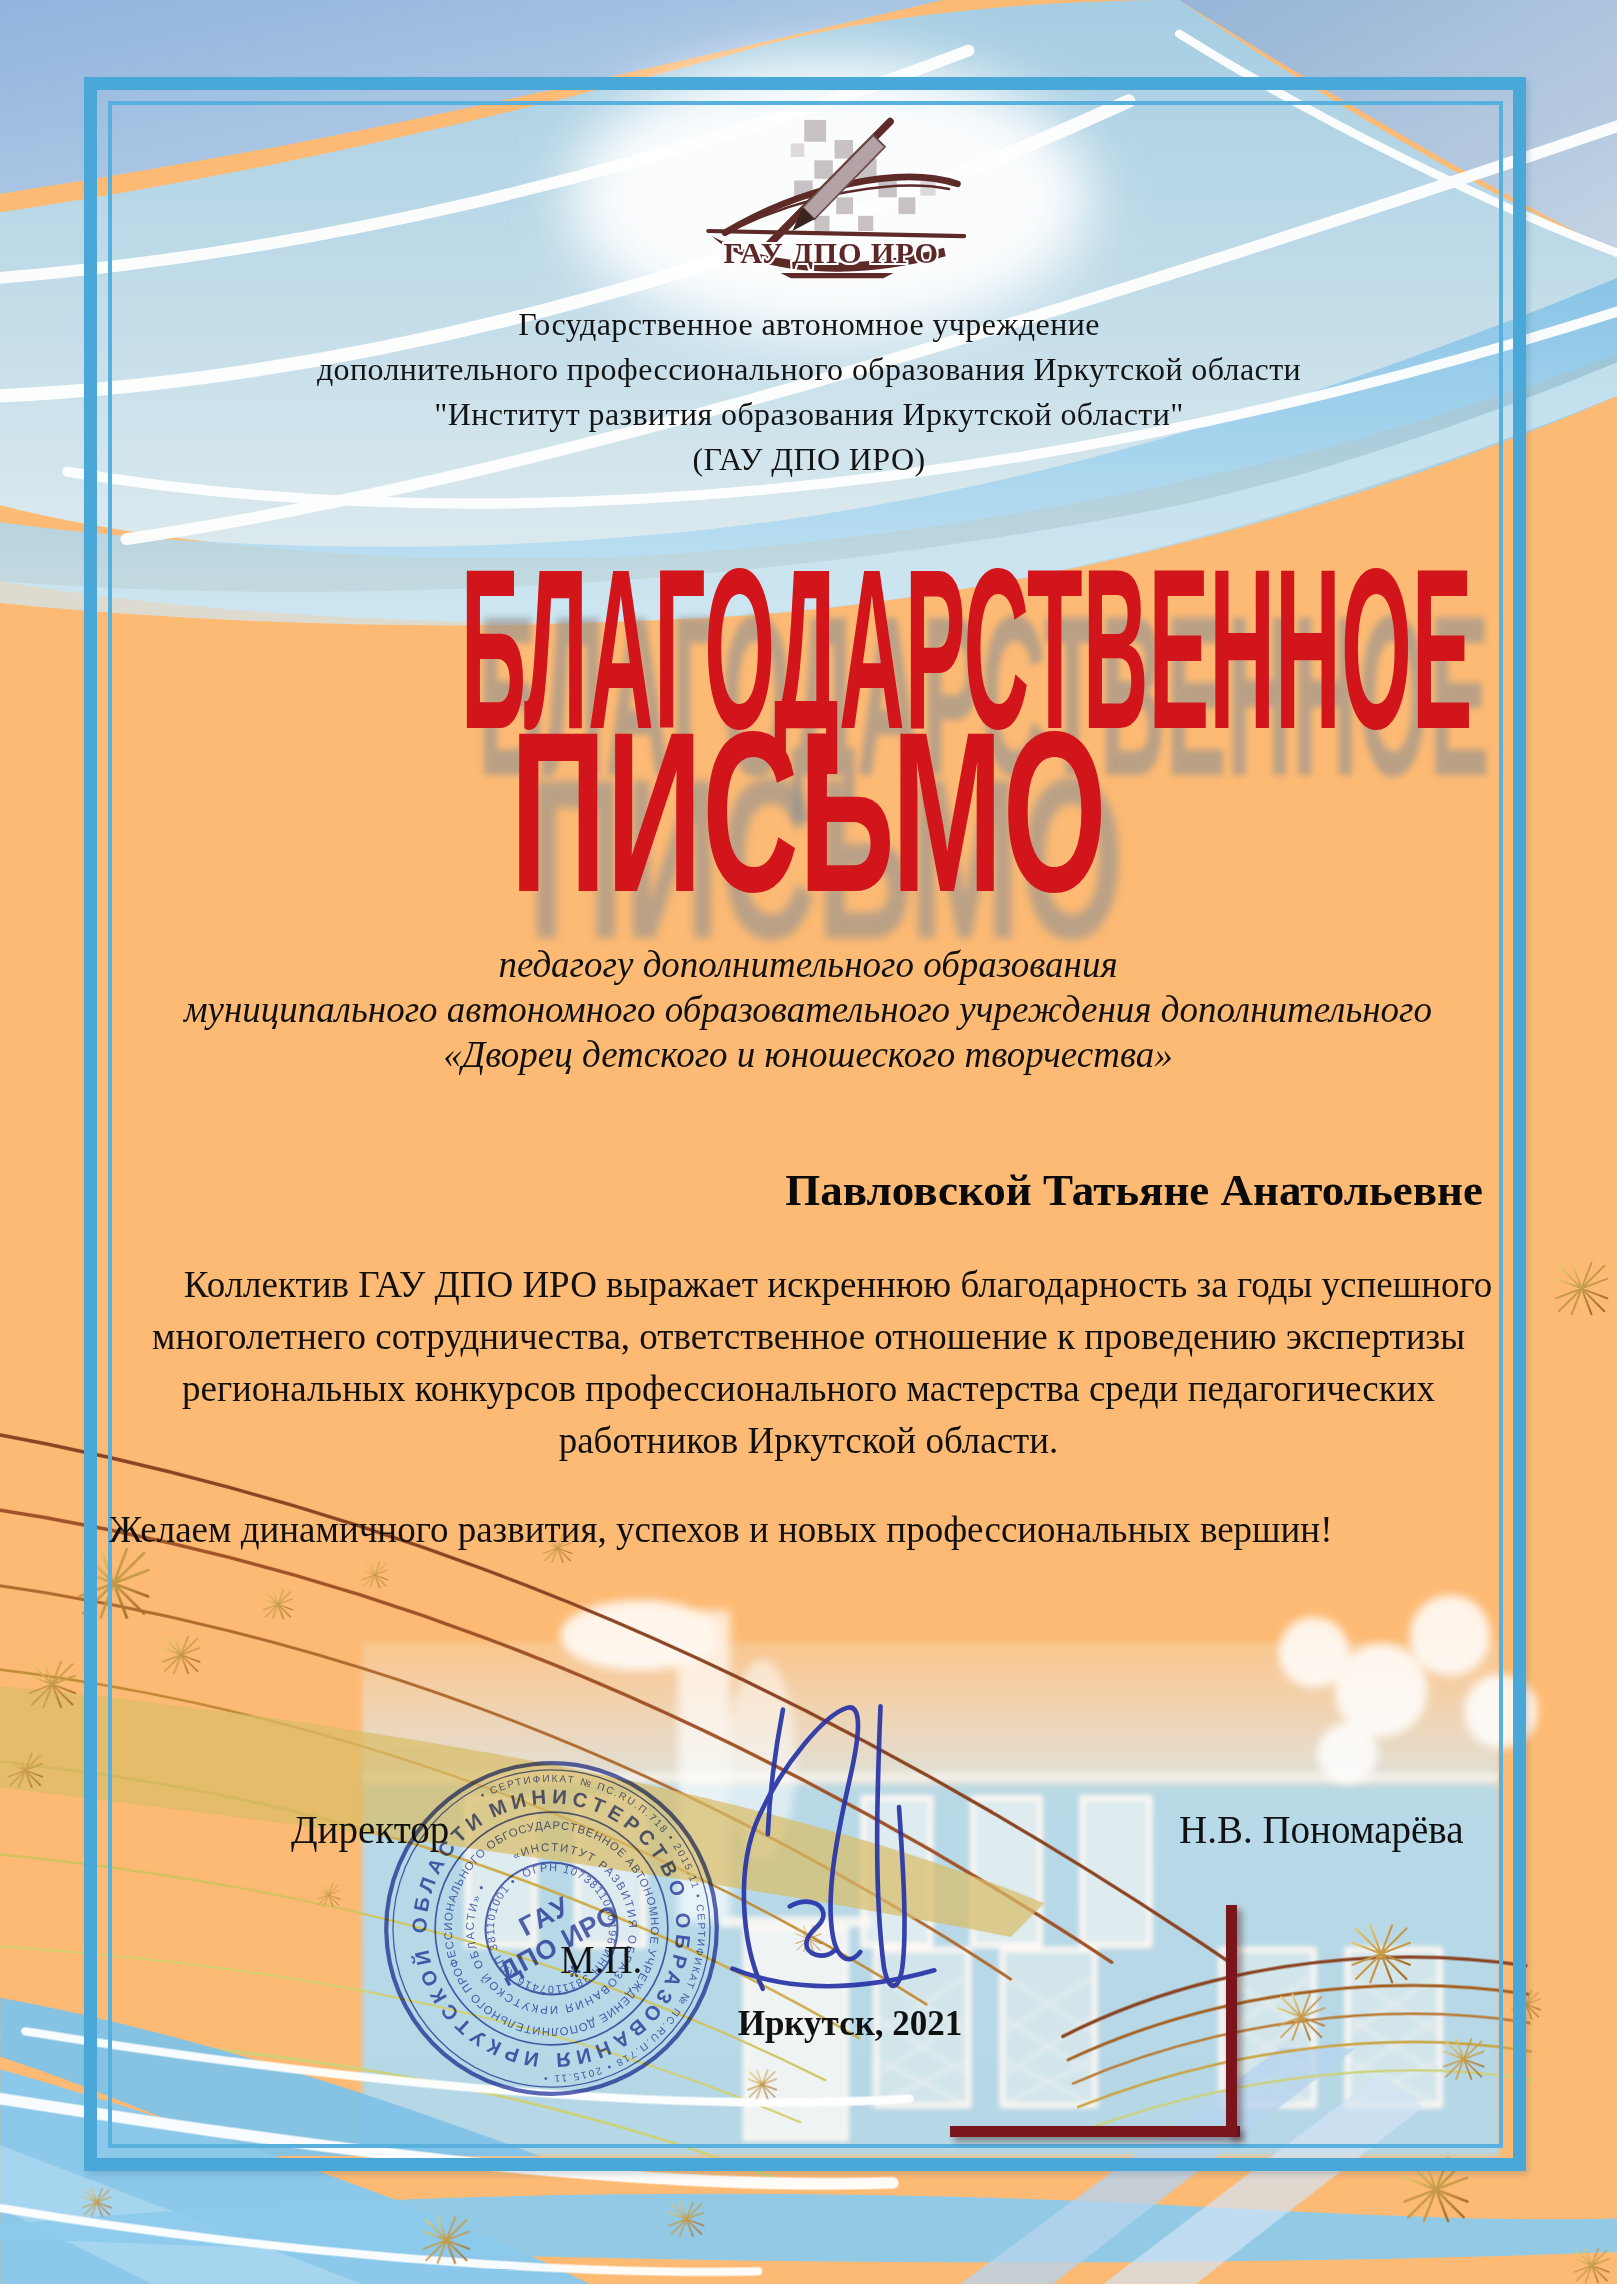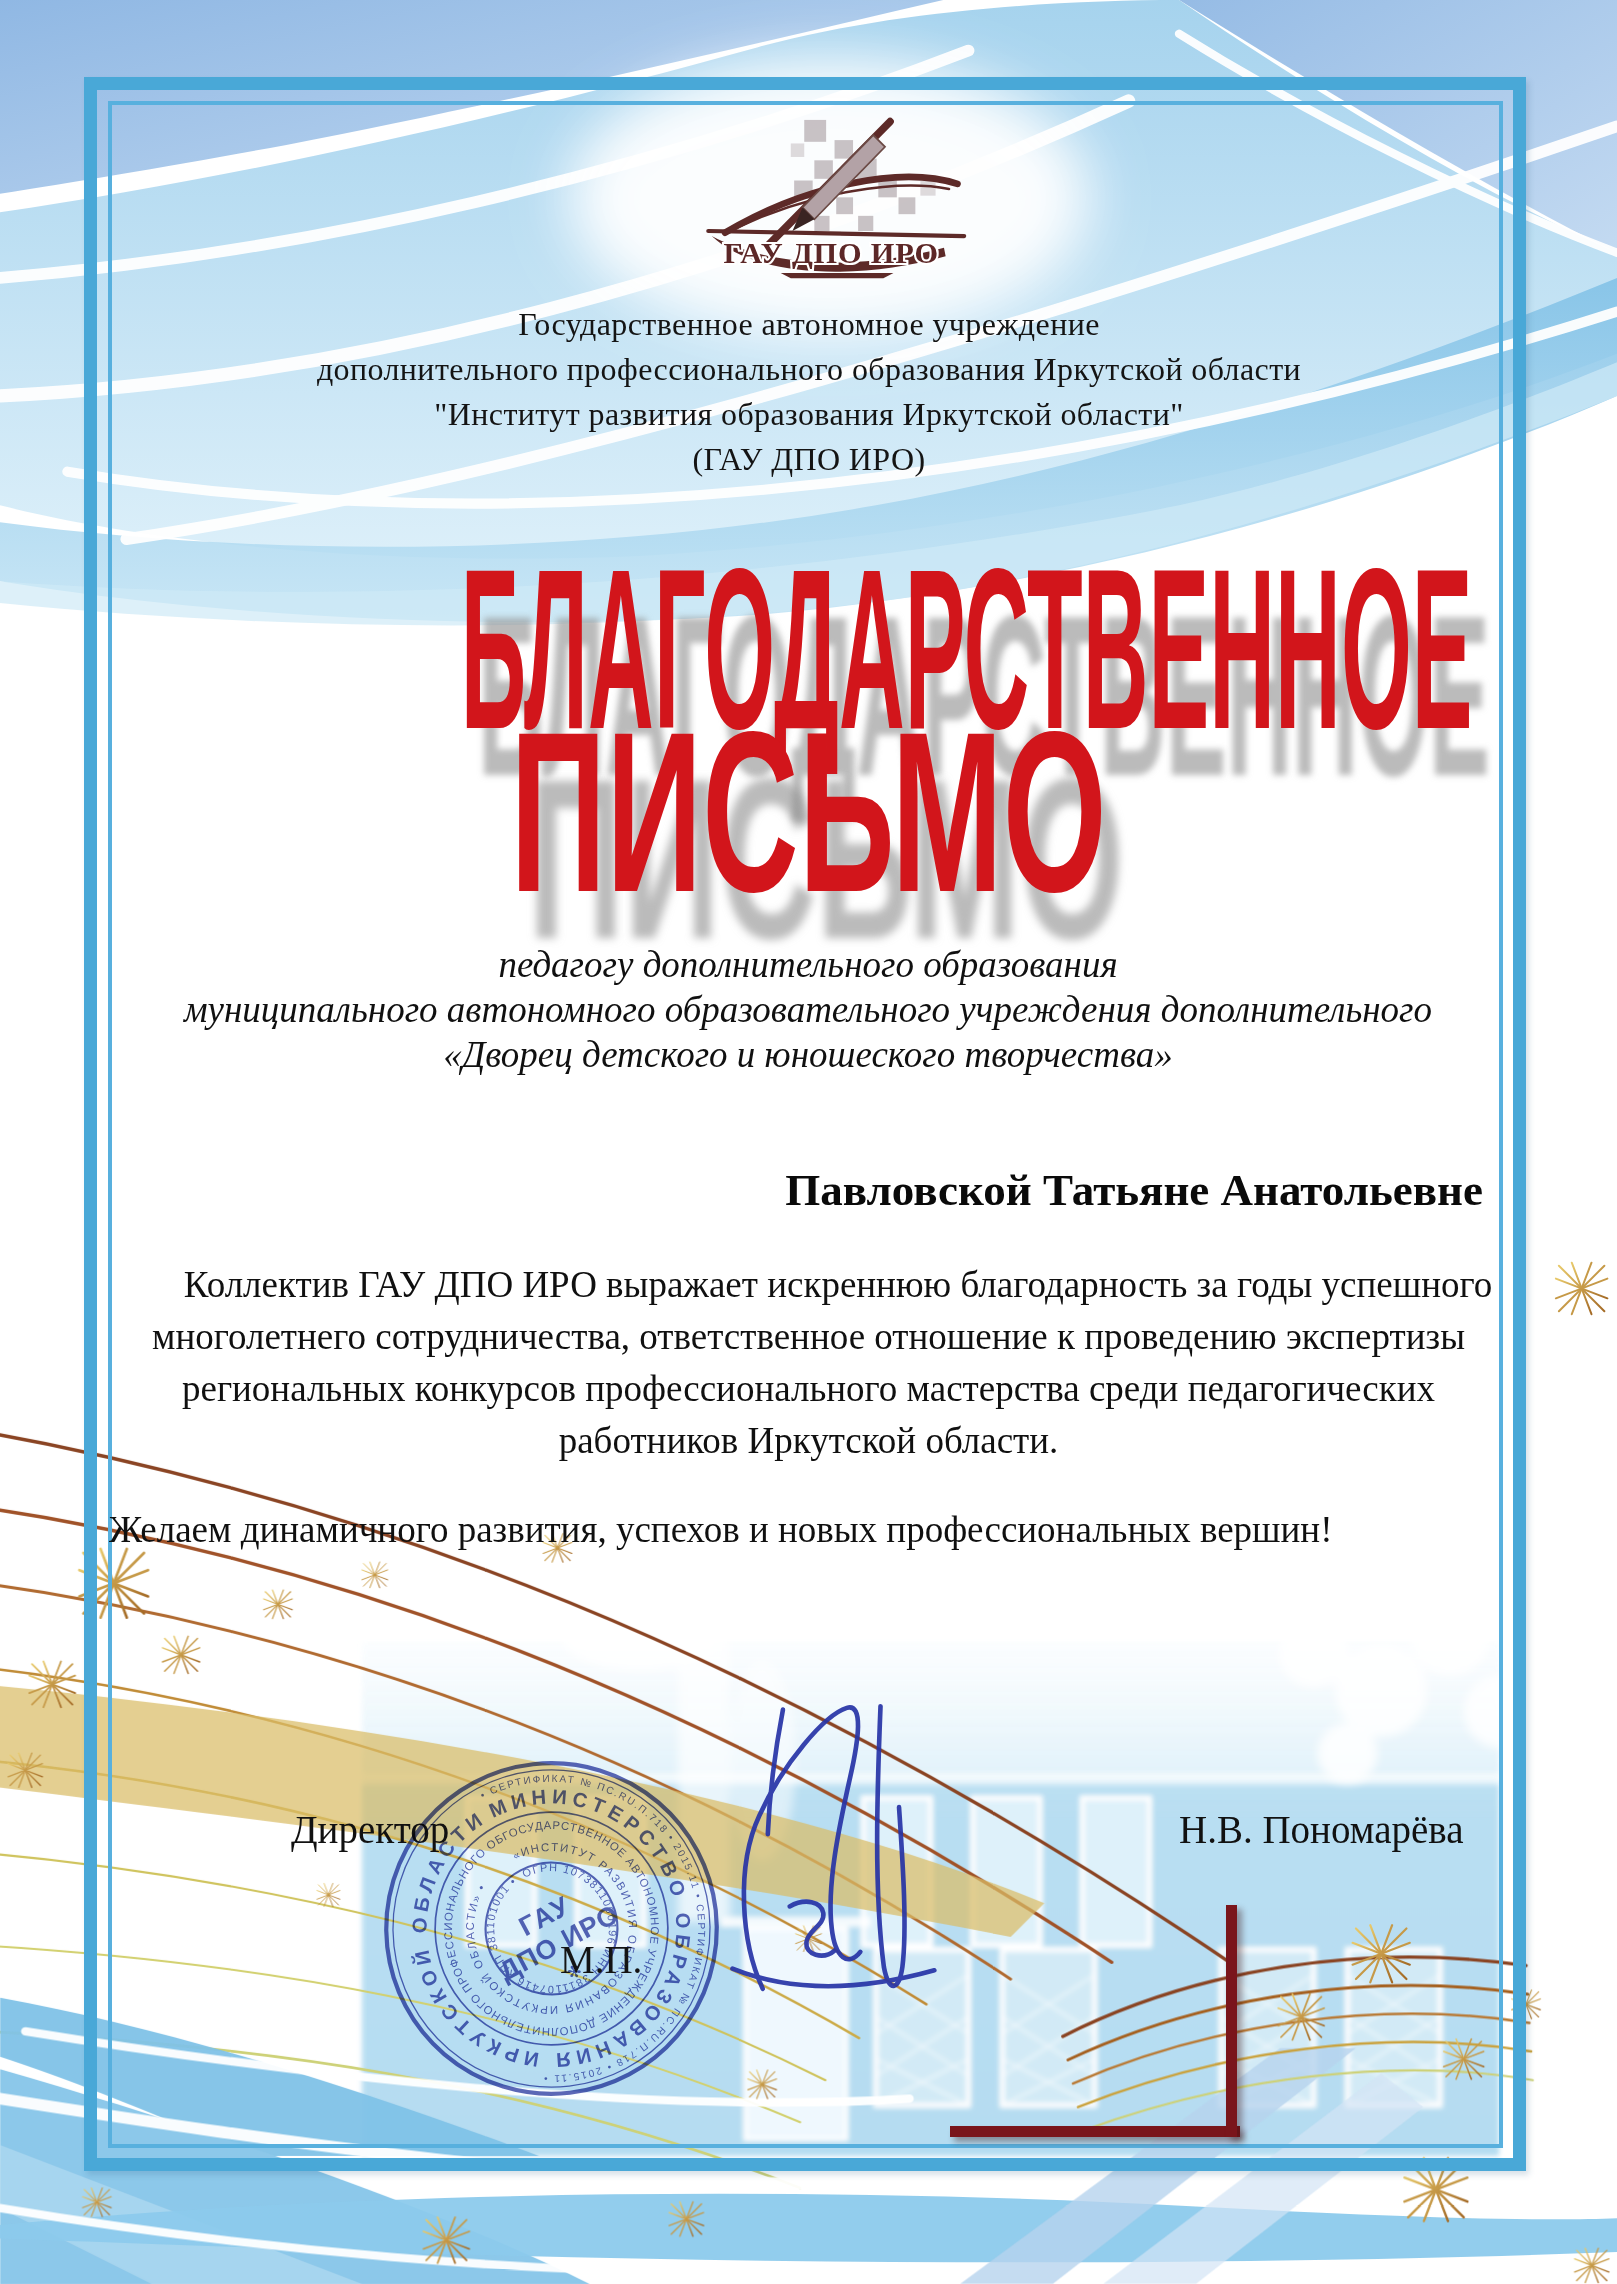--- a/index.html
+++ b/index.html
@@ -1,17 +1,17 @@
 <!DOCTYPE html>
 <html style="font-size:13.5px"><head>
 <meta charset="utf-8">
 <style>
   html,body{margin:0;padding:0;background:#e8e8e8;}
   .page{
-    position:relative;width:1617px;height:2284px;background:#ffffff;
+    position:relative;width:1617px;height:2284px;background:#fdba74;
     overflow:hidden;font-family:"Liberation Serif",serif;color:#111;
     margin:0 auto;
   }
   .abs{position:absolute;}
   svg{display:block;}
   
   .frame-outer{
     left:84px;top:77px;width:1442px;height:2094px;box-sizing:border-box;
     border:13.5px solid #49a8d7;z-index:20;
     box-shadow:3.4px 4.2px 5.9px rgba(40,90,130,.18);
@@ -281,20 +281,21 @@
 
   <div class="abs name">Павловской Татьяне Анатольевне</div>
 
   <div class="abs bodytxt">Коллектив ГАУ ДПО ИРО выражает искреннюю благодарность за годы успешного многолетнего сотрудничества, ответственное отношение к проведению экспертизы региональных конкурсов профессионального мастерства среди педагогических работников Иркутской области.</div>
 
   <div class="abs wish">Желаем динамичного развития, успехов и новых профессиональных вершин!</div>
 
   <div class="abs dir-label">Директор</div>
   <div class="abs dir-name">Н.В. Пономарёва</div>
   <div class="abs seal-label">М.П.</div>
+  <div class="abs place-date">Иркутск, 2021</div>
 
   <svg class="abs stamp" width="371" height="371" viewBox="0 0 440 440">
     <defs>
       <path id="ringA" d="M220,46 a174,174 0 1 1 -0.1,0"></path>
       <path id="ringB" d="M220,72 a148,148 0 1 1 -0.1,0"></path>
       <path id="ringC" d="M220,102 a118,118 0 1 1 -0.1,0"></path>
       <path id="ringD" d="M220,128 a92,92 0 1 1 -0.1,0"></path>
       <path id="ringE" d="M220,152 a68,68 0 1 1 -0.1,0"></path>
     </defs>
     <g transform="rotate(-28 220 220)" fill="#2e3da2" opacity=".85">

